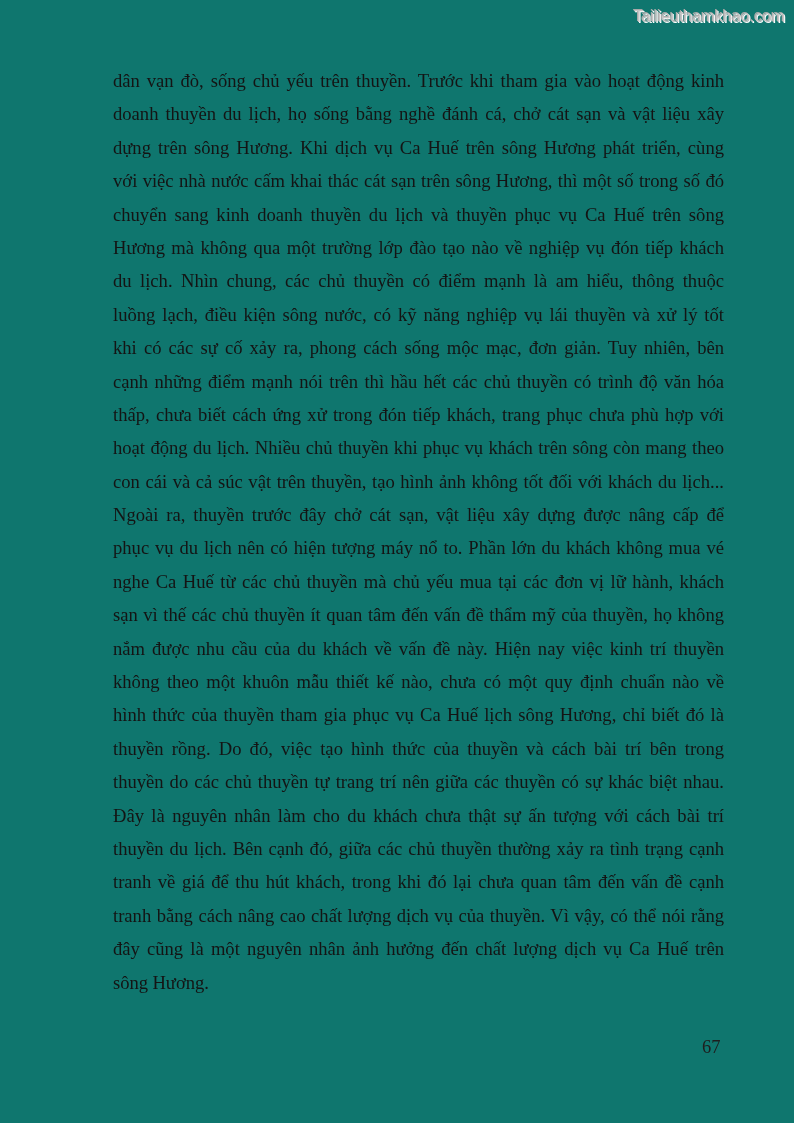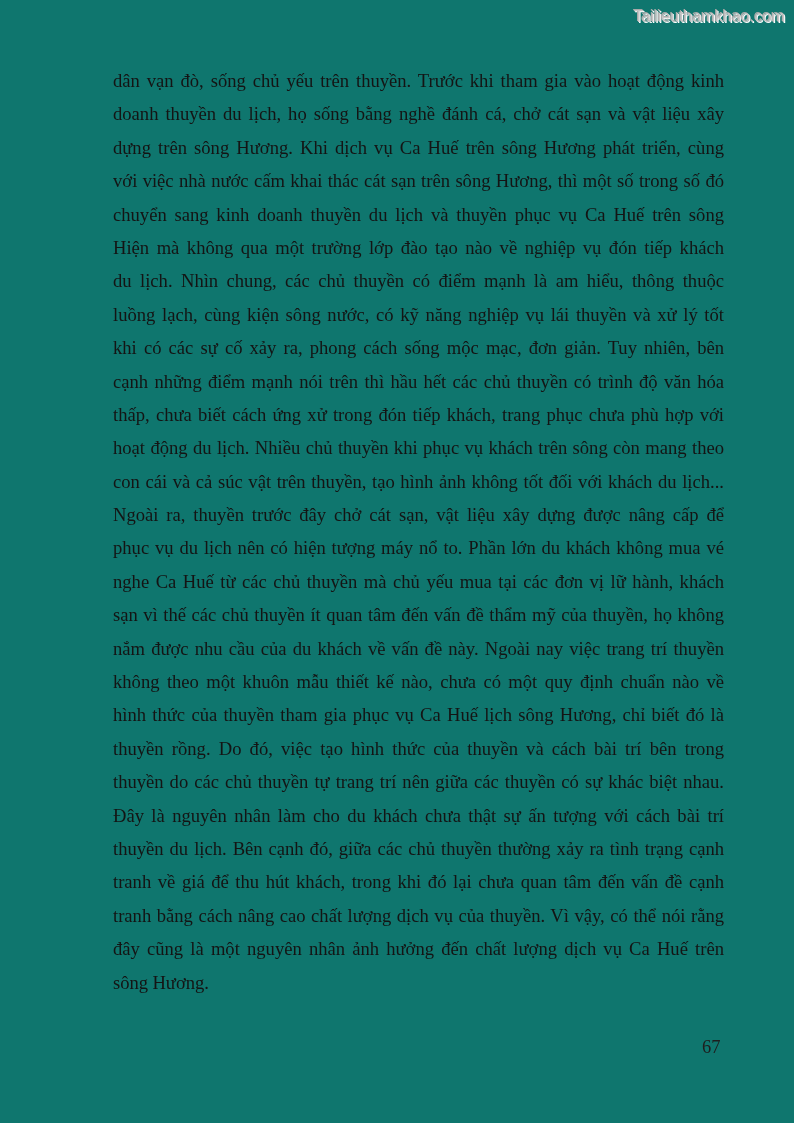--- a/index.html
+++ b/index.html
@@ -60,33 +60,33 @@
 <div class="page">
 
   <div class="watermark">Tailieuthamkhao.com</div>
 
   <div class="body-text">
       <div class="line">dân vạn đò, sống chủ yếu trên thuyền. Trước khi tham gia vào hoạt động kinh</div>
       <div class="line">doanh thuyền du lịch, họ sống bằng nghề đánh cá, chở cát sạn và vật liệu xây</div>
       <div class="line">dựng trên sông Hương. Khi dịch vụ Ca Huế trên sông Hương phát triển, cùng</div>
       <div class="line">với việc nhà nước cấm khai thác cát sạn trên sông Hương, thì một số trong số đó</div>
       <div class="line">chuyển sang kinh doanh thuyền du lịch và thuyền phục vụ Ca Huế trên sông</div>
-      <div class="line">Hiện mà không qua một trường lớp đào tạo nào về nghiệp vụ đón tiếp khách</div>
+      <div class="line">Hương mà không qua một trường lớp đào tạo nào về nghiệp vụ đón tiếp khách</div>
       <div class="line">du lịch. Nhìn chung, các chủ thuyền có điểm mạnh là am hiểu, thông thuộc</div>
-      <div class="line">luồng lạch, cùng kiện sông nước, có kỹ năng nghiệp vụ lái thuyền và xử lý tốt</div>
+      <div class="line">luồng lạch, điều kiện sông nước, có kỹ năng nghiệp vụ lái thuyền và xử lý tốt</div>
       <div class="line">khi có các sự cố xảy ra, phong cách sống mộc mạc, đơn giản. Tuy nhiên, bên</div>
       <div class="line">cạnh những điểm mạnh nói trên thì hầu hết các chủ thuyền có trình độ văn hóa</div>
       <div class="line">thấp, chưa biết cách ứng xử trong đón tiếp khách, trang phục chưa phù hợp với</div>
       <div class="line">hoạt động du lịch. Nhiều chủ thuyền khi phục vụ khách trên sông còn mang theo</div>
       <div class="line">con cái và cả súc vật trên thuyền, tạo hình ảnh không tốt đối với khách du lịch...</div>
       <div class="line">Ngoài ra, thuyền trước đây chở cát sạn, vật liệu xây dựng được nâng cấp để</div>
       <div class="line">phục vụ du lịch nên có hiện tượng máy nổ to. Phần lớn du khách không mua vé</div>
       <div class="line">nghe Ca Huế từ các chủ thuyền mà chủ yếu mua tại các đơn vị lữ hành, khách</div>
       <div class="line">sạn vì thế các chủ thuyền ít quan tâm đến vấn đề thẩm mỹ của thuyền, họ không</div>
-      <div class="line">nắm được nhu cầu của du khách về vấn đề này. Ngoài nay việc trang trí thuyền</div>
+      <div class="line">nắm được nhu cầu của du khách về vấn đề này. Hiện nay việc kinh trí thuyền</div>
       <div class="line">không theo một khuôn mẫu thiết kế nào, chưa có một quy định chuẩn nào về</div>
       <div class="line">hình thức của thuyền tham gia phục vụ Ca Huế lịch sông Hương, chỉ biết đó là</div>
       <div class="line">thuyền rồng. Do đó, việc tạo hình thức của thuyền và cách bài trí bên trong</div>
       <div class="line">thuyền do các chủ thuyền tự trang trí nên giữa các thuyền có sự khác biệt nhau.</div>
       <div class="line">Đây là nguyên nhân làm cho du khách chưa thật sự ấn tượng với cách bài trí</div>
       <div class="line">thuyền du lịch. Bên cạnh đó, giữa các chủ thuyền thường xảy ra tình trạng cạnh</div>
       <div class="line">tranh về giá để thu hút khách, trong khi đó lại chưa quan tâm đến vấn đề cạnh</div>
       <div class="line">tranh bằng cách nâng cao chất lượng dịch vụ của thuyền. Vì vậy, có thể nói rằng</div>
       <div class="line">đây cũng là một nguyên nhân ảnh hưởng đến chất lượng dịch vụ Ca Huế trên</div>
       <div class="line last">sông Hương.</div>

